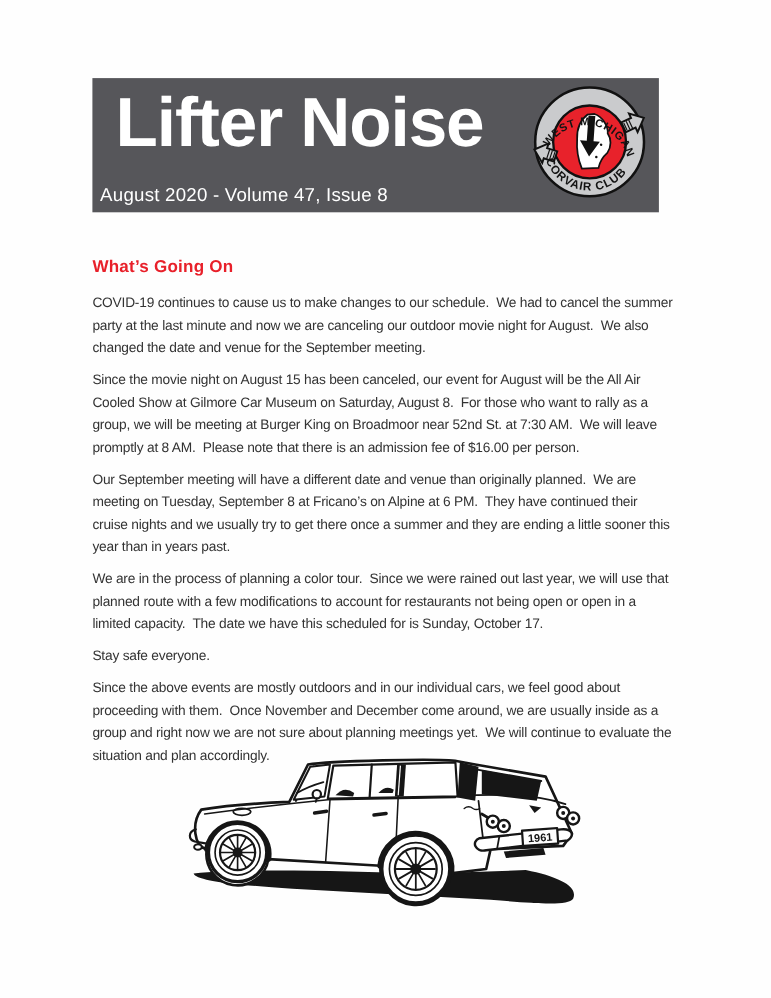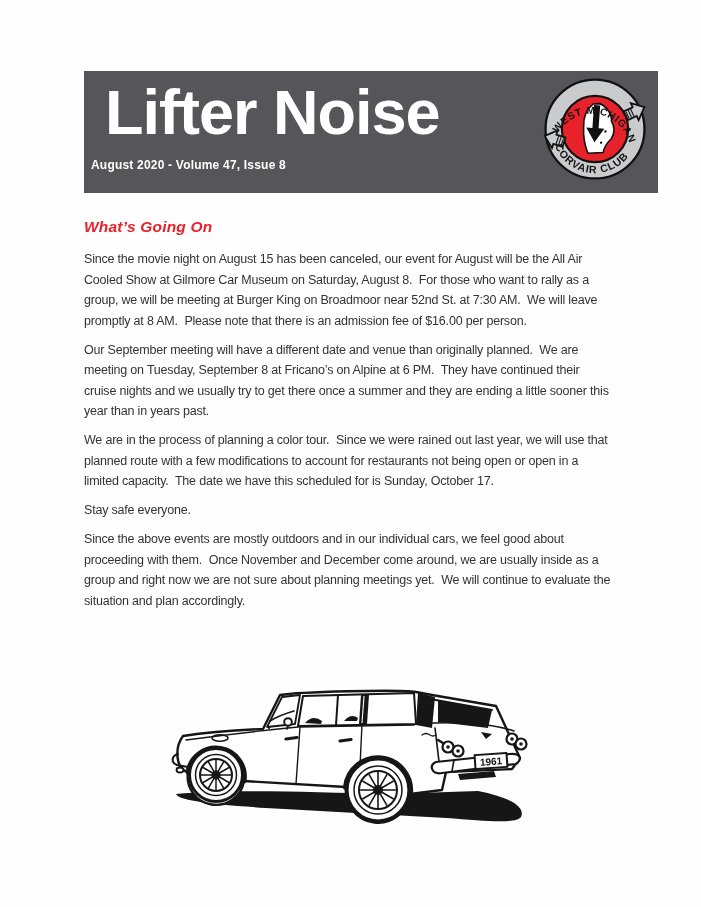--- a/index.html
+++ b/index.html
@@ -2,41 +2,41 @@
 <html style="--paper: #fefefe; --banner_bg: #56565a; --banner_text: #ffffff; --heading_red: #e8202a; --logo_red: #e8222b; --logo_ring: #cacbcd; --ink: #161616;"><head>
 <meta charset="utf-8">
 <style>
   html,body{margin:0;padding:0;background:#fff;}
   .page{
     position:relative;width:701px;height:907px;overflow:hidden;
     background:var(--paper,#fefefe);
     font-family:"Liberation Sans","DejaVu Sans",sans-serif;
   }
   
-  .banner{position:absolute;left:84px;top:71px;width:574px;height:122px;background:var(--banner_bg,#56565a);}
+  .banner{position:absolute;left:84px;top:71px;width:515px;height:122px;background:var(--banner_bg,#56565a);}
   .title{
     position:absolute;left:21px;top:6px;margin:0;
     font-size:63px;line-height:70px;font-weight:600;letter-spacing:-1px;
     color:var(--banner_text,#ffffff);white-space:nowrap;
   }
   .issue{
-    position:absolute;left:7px;bottom:21px;
-    font-size:12px;font-weight:700;letter-spacing:.2px;
+    position:absolute;left:7px;bottom:5px;
+    font-size:17px;font-weight:400;letter-spacing:.2px;
     color:var(--banner_text,#ffffff);white-space:nowrap;
   }
   .logo{position:absolute;top:5px;right:10px;width:106px;height:106px;}
   .logo svg{width:100%;height:100%;display:block;}
   .logo .ring{fill:var(--logo_ring,#cacbcd);}
   .logo .center-circle{fill:var(--logo_red,#e8222b);}
   .logo .badge-text{fill:#131313;font-family:"Liberation Sans",sans-serif;font-weight:bold;}
   
   .content{position:absolute;left:84px;top:193px;width:530px;color:#333;}
   .content h2{
-    margin:24px 0 13px;font-size:15.5px;line-height:19px;font-weight:700;
-    color:var(--heading_red,#e8202a);letter-spacing:.2px;font-style:italic;
+    margin:40px 0 13px;font-size:15.5px;line-height:19px;font-weight:700;
+    color:var(--heading_red,#e8202a);letter-spacing:.2px;
   }
   .content p{
     margin:0 0 8.5px;font-size:12.5px;line-height:20.5px;
     letter-spacing:-0.2px;white-space:pre-wrap;
   }
   
   .car{position:absolute;left:148px;top:666px;width:424px;height:172px;margin:0;}
   .car svg{width:100%;height:100%;display:block;}
   .car .ln{stroke:var(--ink,#161616);fill:none;stroke-linecap:round;stroke-linejoin:round;}
   .car .wh{fill:#ffffff;stroke:var(--ink,#161616);stroke-linejoin:round;}
@@ -83,20 +83,21 @@
           <text class="badge-text" font-size="12" letter-spacing="1">
             <textPath href="#arcBot" startOffset="50%" text-anchor="middle">CORVAIR CLUB</textPath>
           </text>
         </g>
       </svg>
     </div>
   </header>
 
   <main class="content">
     <h2>What’s Going On</h2>
+    <p>COVID-19 continues to cause us to make changes to our schedule.  We had to cancel the summer party at the last minute and now we are canceling our outdoor movie night for August.  We also changed the date and venue for the September meeting.</p>
     <p>Since the movie night on August 15 has been canceled, our event for August will be the All Air Cooled Show at Gilmore Car Museum on Saturday, August 8.  For those who want to rally as a group, we will be meeting at Burger King on Broadmoor near 52nd St. at 7:30 AM.  We will leave promptly at 8 AM.  Please note that there is an admission fee of $16.00 per person.</p>
     <p>Our September meeting will have a different date and venue than originally planned.  We are meeting on Tuesday, September 8 at Fricano’s on Alpine at 6 PM.  They have continued their cruise nights and we usually try to get there once a summer and they are ending a little sooner this year than in years past.</p>
     <p>We are in the process of planning a color tour.  Since we were rained out last year, we will use that planned route with a few modifications to account for restaurants not being open or open in a limited capacity.  The date we have this scheduled for is Sunday, October 17.</p>
     <p>Stay safe everyone.</p>
     <p>Since the above events are mostly outdoors and in our individual cars, we feel good about proceeding with them.  Once November and December come around, we are usually inside as a group and right now we are not sure about planning meetings yet.  We will continue to evaluate the situation and plan accordingly.</p>
   </main>
 
   <figure class="car">
     <svg viewBox="0 0 424 172">
 

